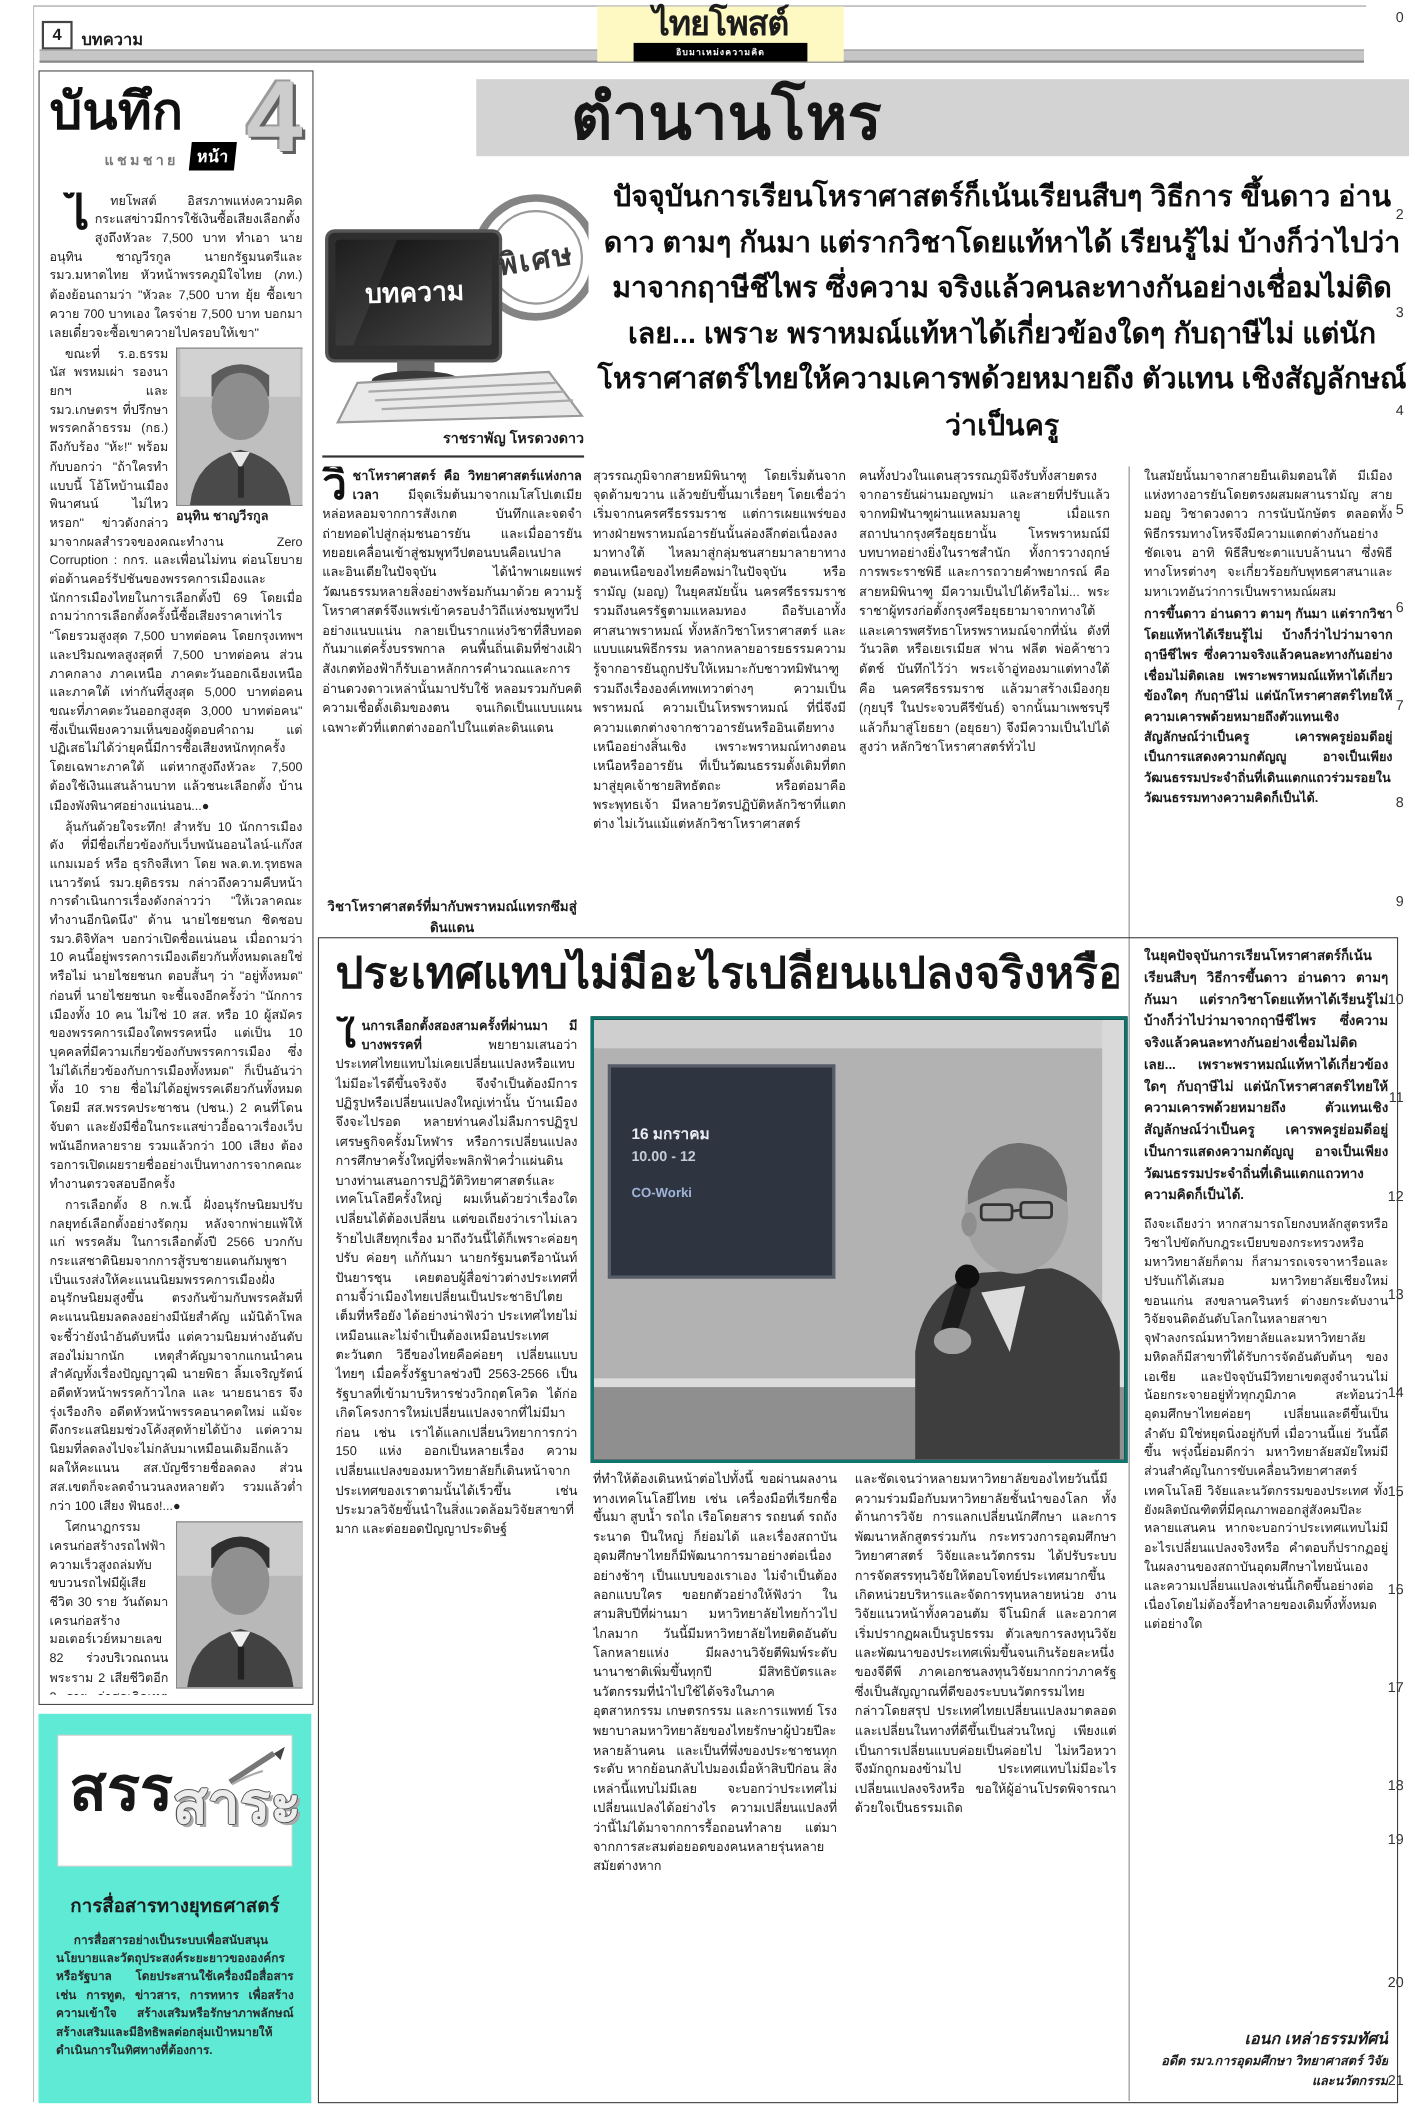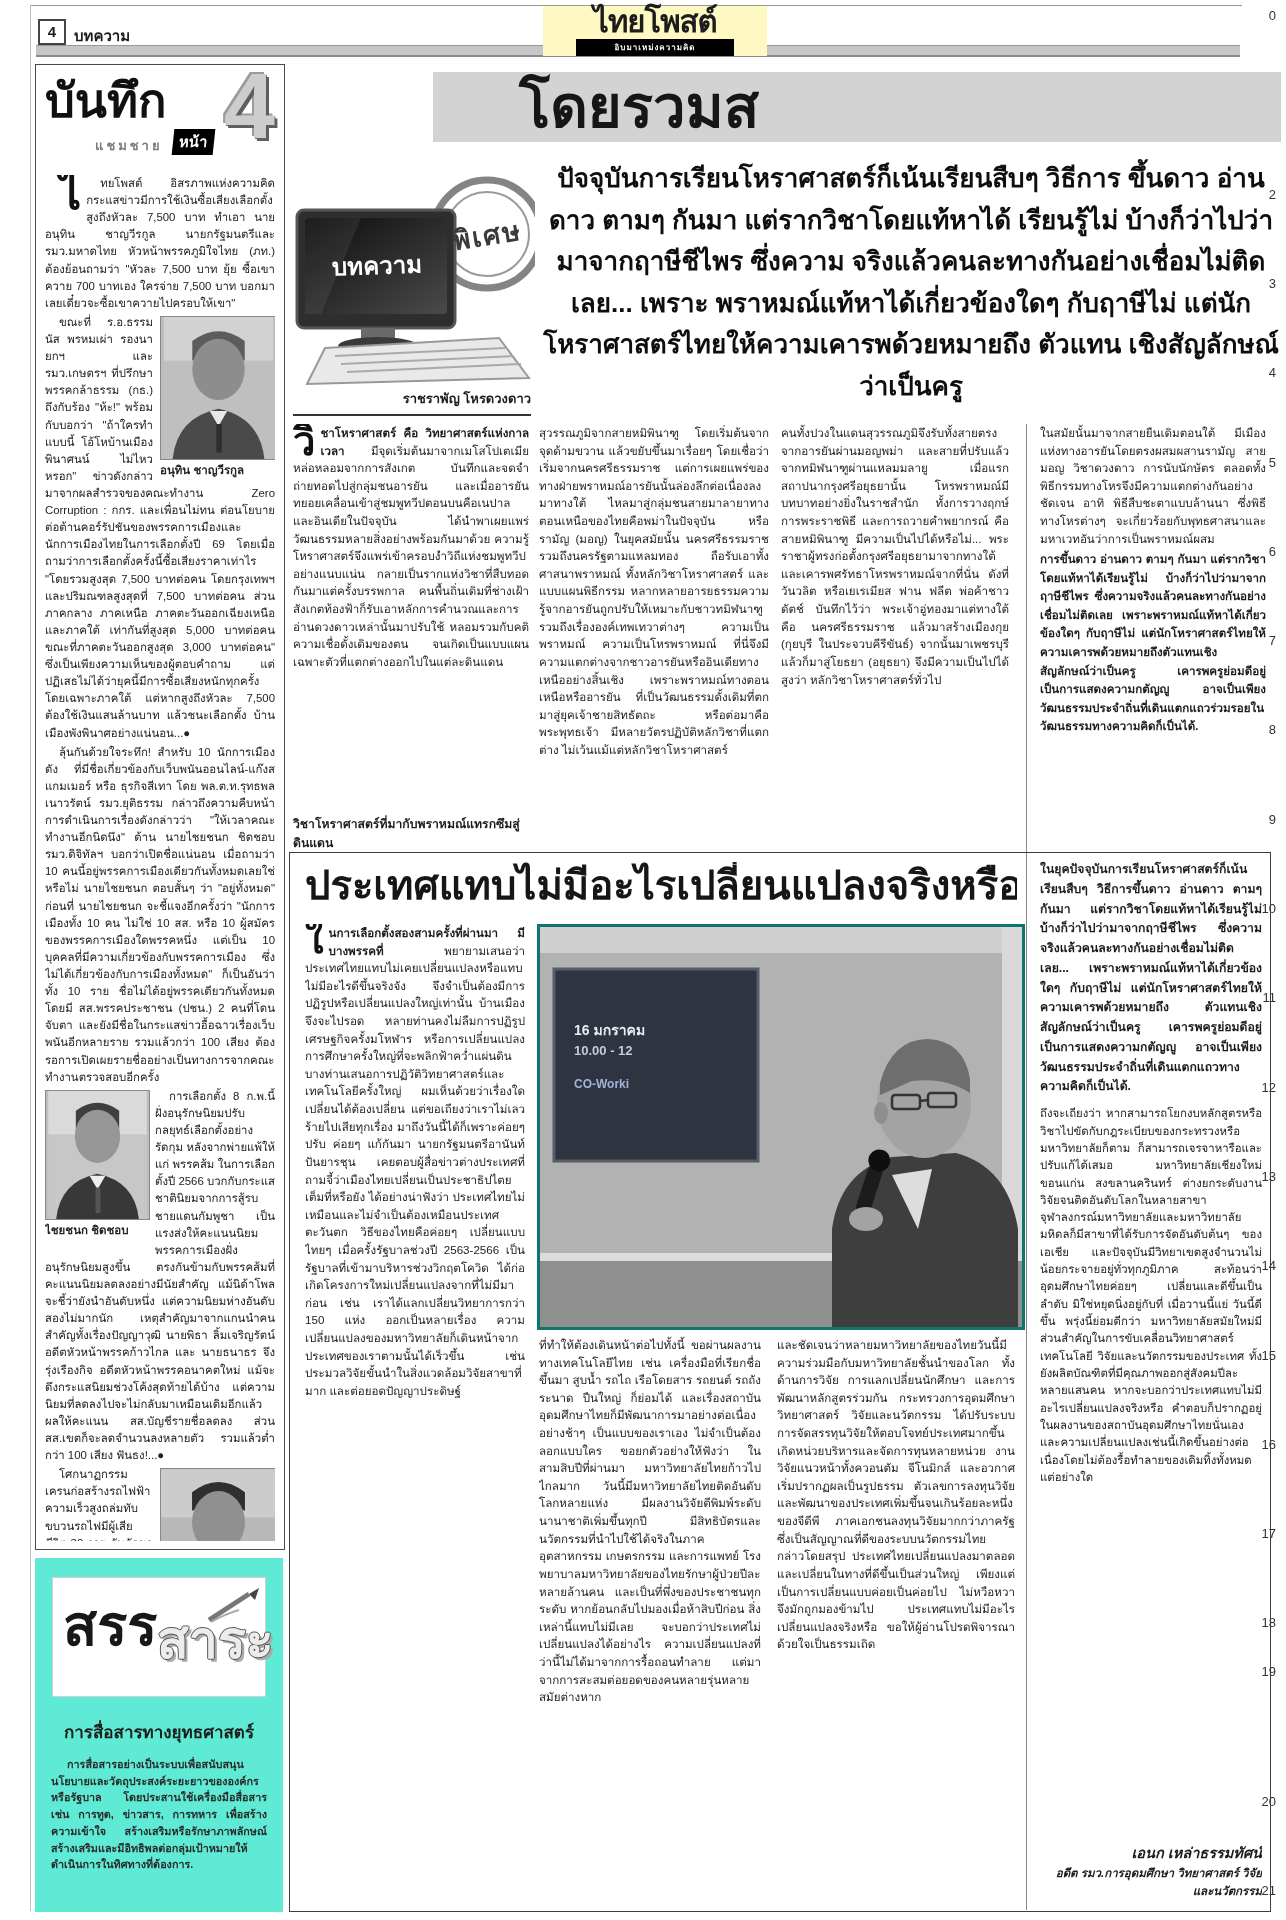--- a/index.html
+++ b/index.html
@@ -40,21 +40,21 @@
            text-shadow:1px 0 #555,-1px 0 #555,0 1px #555,0 -1px #555,3px 3px 0 #aaa;}
   .sara-head{font-size:17px;font-weight:800;text-align:center;}
   .sara-body{font-size:10.8px;font-weight:600;line-height:1.55;color:#2a2a2a;text-indent:16px;}
   
   .band{background:#d3d3d3;}
   .band-head{font-size:58px;font-weight:900;color:#161616;line-height:70px;white-space:nowrap;}
   .byline{font-size:13px;font-weight:800;text-align:right;}
   .lede{font-size:26px;line-height:1.6;font-weight:600;text-align:center;color:#0e0e0e;}
   .colx{font-size:11.6px;line-height:1.52;overflow:hidden;}
   .lead-bold{font-weight:800;}
-  .subhead{font-weight:800;font-size:12.2px;text-align:left;}
+  .subhead{font-weight:800;font-size:12.2px;text-align:center;}
   .divline{background:#8a8a8a;}
   
   .a2-box{border:1px solid #3d3d3d;}
   .a2-head{font-size:40px;font-weight:800;line-height:1.15;color:#161616;white-space:nowrap;}
   .photo2{background:#000000;border:3px solid #0f766e;overflow:hidden;}
   .scr-line{position:absolute;color:#e8ecf2;font-weight:600;}
   .rail-quote{font-size:12.2px;font-weight:800;line-height:1.62;}
   .rail-body{font-size:11.4px;line-height:1.52;}
   .sig{text-align:right;font-style:italic;}
   .sig-name{font-size:14.5px;font-weight:800;}
@@ -125,34 +125,20 @@
             <ellipse cx="50" cy="48" rx="24" ry="28" fill="#8d8d8d"></ellipse>
             <path d="M8,130 Q12,92 50,84 Q88,92 92,130 Z" fill="#4a4a4a"></path>
             <path d="M42,86 L50,100 L58,86 Z" fill="#e8e8e8"></path>
               <rect x="48" y="98" width="5" height="26" fill="#2e2e2e"></rect>
           </svg>
         </div>
         <div class="figcap">อนุทิน ชาญวีรกูล</div>
       </div>
       <p>ขณะที่ ร.อ.ธรรมนัส พรหมเผ่า รองนายกฯ และ รมว.เกษตรฯ ที่ปรึกษาพรรคกล้าธรรม (กธ.) ถึงกับร้อง "ห้ะ!" พร้อมกับบอกว่า "ถ้าใครทำแบบนี้ โอ้โหบ้านเมืองพินาศนน์ ไม่ไหวหรอก" ข่าวดังกล่าวมาจากผลสำรวจของคณะทำงาน Zero Corruption : กกร. และเพื่อนไม่ทน ต่อนโยบายต่อต้านคอร์รัปชันของพรรคการเมืองและนักการเมืองไทยในการเลือกตั้งปี 69 โดยเมื่อถามว่าการเลือกตั้งครั้งนี้ซื้อเสียงราคาเท่าไร "โดยรวมสูงสุด 7,500 บาทต่อคน โดยกรุงเทพฯ และปริมณฑลสูงสุดที่ 7,500 บาทต่อคน ส่วนภาคกลาง ภาคเหนือ ภาคตะวันออกเฉียงเหนือ และภาคใต้ เท่ากันที่สูงสุด 5,000 บาทต่อคน ขณะที่ภาคตะวันออกสูงสุด 3,000 บาทต่อคน" ซึ่งเป็นเพียงความเห็นของผู้ตอบคำถาม แต่ปฏิเสธไม่ได้ว่ายุคนี้มีการซื้อเสียงหนักทุกครั้ง โดยเฉพาะภาคใต้ แต่หากสูงถึงหัวละ 7,500 ต้องใช้เงินแสนล้านบาท แล้วชนะเลือกตั้ง บ้านเมืองพังพินาศอย่างแน่นอน...●</p>
       <p>ลุ้นกันด้วยใจระทึก! สำหรับ 10 นักการเมืองดัง ที่มีชื่อเกี่ยวข้องกับเว็บพนันออนไลน์-แก๊งสแกมเมอร์ หรือ ธุรกิจสีเทา โดย พล.ต.ท.รุทธพล เนาวรัตน์ รมว.ยุติธรรม กล่าวถึงความคืบหน้าการดำเนินการเรื่องดังกล่าวว่า "ให้เวลาคณะทำงานอีกนิดนึง" ด้าน นายไชยชนก ชิดชอบ รมว.ดิจิทัลฯ บอกว่าเปิดชื่อแน่นอน เมื่อถามว่า 10 คนนี้อยู่พรรคการเมืองเดียวกันทั้งหมดเลยใช่หรือไม่ นายไชยชนก ตอบสั้นๆ ว่า "อยู่ทั้งหมด" ก่อนที่ นายไชยชนก จะชี้แจงอีกครั้งว่า "นักการเมืองทั้ง 10 คน ไม่ใช่ 10 สส. หรือ 10 ผู้สมัครของพรรคการเมืองใดพรรคหนึ่ง แต่เป็น 10 บุคคลที่มีความเกี่ยวข้องกับพรรคการเมือง ซึ่งไม่ได้เกี่ยวข้องกับการเมืองทั้งหมด" ก็เป็นอันว่าทั้ง 10 ราย ชื่อไม่ได้อยู่พรรคเดียวกันทั้งหมด โดยมี สส.พรรคประชาชน (ปชน.) 2 คนที่โดนจับตา และยังมีชื่อในกระแสข่าวอื้อฉาวเรื่องเว็บพนันอีกหลายราย รวมแล้วกว่า 100 เสียง ต้องรอการเปิดเผยรายชื่ออย่างเป็นทางการจากคณะทำงานตรวจสอบอีกครั้ง</p>
-      <div class="figwrap fl" style="width:103px;">
-        <div class="fig" style="width:103px;height:128px;">
-          <svg width="103" height="128" viewBox="0 0 100 130">
-            <rect width="100" height="130" fill="#c7c7c7"></rect>
-              <rect width="100" height="44" fill="#dadada"></rect>
-            <path d="M28,20 Q50,4 72,20 L72,38 Q50,28 28,38 Z" fill="#3f3f3f"></path>
-            <ellipse cx="50" cy="46" rx="23" ry="27" fill="#969696"></ellipse>
-            <path d="M8,130 Q12,92 50,84 Q88,92 92,130 Z" fill="#383838"></path>
-            <path d="M42,86 L50,100 L58,86 Z" fill="#eeeeee"></path>
-              <rect x="48" y="98" width="5" height="26" fill="#555"></rect>
-          </svg>
-        </div>
-        <div class="figcap">ไชยชนก ชิดชอบ</div>
-      </div>
       <p>การเลือกตั้ง 8 ก.พ.นี้ ฝั่งอนุรักษนิยมปรับกลยุทธ์เลือกตั้งอย่างรัดกุม หลังจากพ่ายแพ้ให้แก่ พรรคส้ม ในการเลือกตั้งปี 2566 บวกกับกระแสชาตินิยมจากการสู้รบชายแดนกัมพูชา เป็นแรงส่งให้คะแนนนิยมพรรคการเมืองฝั่งอนุรักษนิยมสูงขึ้น ตรงกันข้ามกับพรรคส้มที่คะแนนนิยมลดลงอย่างมีนัยสำคัญ แม้นิด้าโพลจะชี้ว่ายังนำอันดับหนึ่ง แต่ความนิยมห่างอันดับสองไม่มากนัก เหตุสำคัญมาจากแกนนำคนสำคัญทั้งเรื่องปัญญาวุฒิ นายพิธา ลิ้มเจริญรัตน์ อดีตหัวหน้าพรรคก้าวไกล และ นายธนาธร จึงรุ่งเรืองกิจ อดีตหัวหน้าพรรคอนาคตใหม่ แม้จะดึงกระแสนิยมช่วงโค้งสุดท้ายได้บ้าง แต่ความนิยมที่ลดลงไปจะไม่กลับมาเหมือนเดิมอีกแล้ว ผลให้คะแนน สส.บัญชีรายชื่อลดลง ส่วน สส.เขตก็จะลดจำนวนลงหลายตัว รวมแล้วต่ำกว่า 100 เสียง ฟันธง!...●</p>
       <div class="figwrap fr" style="width:115px;">
         <div class="fig" style="width:115px;height:150px;">
           <svg width="115" height="150" viewBox="0 0 100 130">
             <rect width="100" height="130" fill="#b8b8b8"></rect>
               <rect width="100" height="42" fill="#cccccc"></rect>
             <path d="M27,20 Q50,2 73,20 L73,36 Q50,26 27,36 Z" fill="#2f2f2f"></path>
             <ellipse cx="50" cy="46" rx="23" ry="27" fill="#909090"></ellipse>
             <path d="M8,130 Q12,92 50,84 Q88,92 92,130 Z" fill="#424242"></path>
             <path d="M42,86 L50,100 L58,86 Z" fill="#f0f0f0"></path>
@@ -173,21 +159,21 @@
         <line x1="4" y1="36" x2="44" y2="10" stroke="#777" stroke-width="5"></line>
         <polygon points="44,10 54,4 50,16" fill="#444"></polygon>
         <path d="M6,38 Q20,30 34,26" stroke="#aaa" stroke-width="2" fill="none"></path>
       </svg>
     </div>
     <div class="abs sara-head" style="left:0;top:160px;width:248px;">การสื่อสารทางยุทธศาสตร์</div>
     <div class="abs sara-body just ovh" style="left:16px;top:198px;width:216px;height:140px;">การสื่อสารอย่างเป็นระบบเพื่อสนับสนุนนโยบายและวัตถุประสงค์ระยะยาวขององค์กรหรือรัฐบาล โดยประสานใช้เครื่องมือสื่อสาร เช่น การทูต, ข่าวสาร, การทหาร เพื่อสร้างความเข้าใจ สร้างเสริมหรือรักษาภาพลักษณ์ สร้างเสริมและมีอิทธิพลต่อกลุ่มเป้าหมายให้ดำเนินการในทิศทางที่ต้องการ.</div>
   </div>
 
   <div class="abs band" style="left:433px;top:72px;width:848px;height:70px;">
-    <div class="abs band-head" style="left:86px;top:0;">โดยรวมส</div>
+    <div class="abs band-head" style="left:86px;top:0;">ตำนานโหร</div>
   </div>
 
   <div class="abs" style="left:291px;top:150px;width:244px;height:238px;">
     <svg width="244" height="238" viewBox="0 0 244 238">
       <defs>
         <linearGradient id="scr" x1="0" y1="0" x2="1" y2="1">
           <stop offset="0" stop-color="#0d0d0d"></stop>
             <stop offset="1" stop-color="#4a4a4a"></stop>
         </linearGradient>
       </defs>

